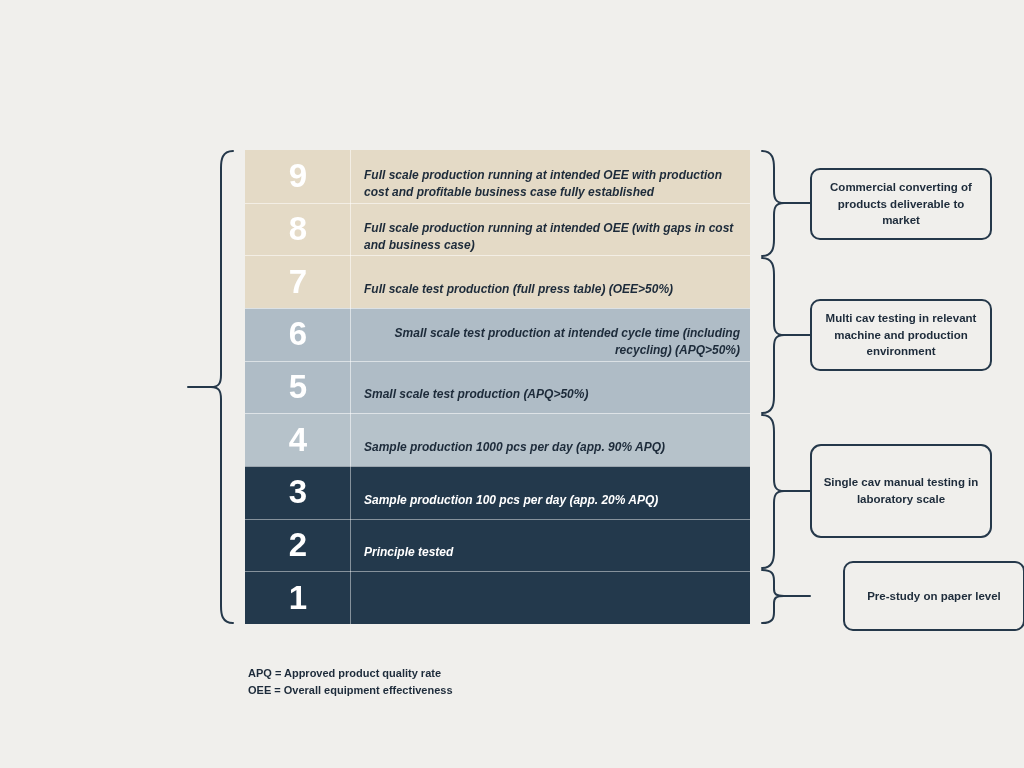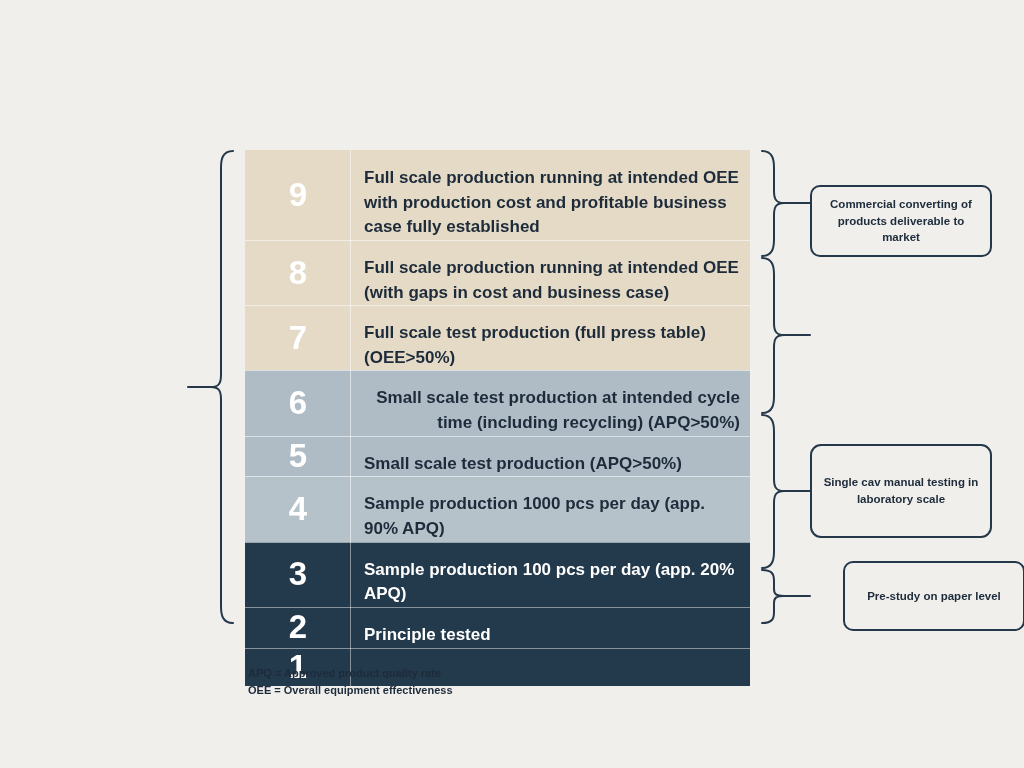--- a/index.html
+++ b/index.html
@@ -40,21 +40,21 @@
     padding: 4px 10px;
   }
 
   #left-box {
     left: 8px;
     top: 353px;
     width: 180px;
     height: 68px;
   }
 
-  #right-box-1 { left: 810px; top: 168px; width: 182px; height: 72px; margin-top: 17px; }
+  #right-box-1 { left: 810px; top: 168px; width: 182px; height: 72px; }
   #right-box-2 { left: 810px; top: 299px; width: 182px; height: 72px; }
   #right-box-3 { left: 810px; top: 444px; width: 182px; height: 94px; border-radius: 11px; }
   #right-box-4 { left: 810px; top: 561px; width: 182px; height: 70px; margin-left: 33px; }
 
   
   #ladder {
     position: absolute;
     left: 245px;
     top: 150px;
     width: 505px;
@@ -91,23 +91,24 @@
     position: absolute;
     right: 0; top: 0; bottom: 0;
     width: 1px;
     background: rgba(255,255,255,0.55);
   }
   .row-text {
     flex: 1 1 auto;
     display: flex;
     align-items: center;
     padding: 16px 10px 0 13px;
-    font-size: 17px;
+    font-size: 12px;
     font-weight: bold;
     line-height: 1.45;
+    font-style: italic;
   }
 
   .tone-beige            { background: #E4DAC6; }
   .tone-beige .row-text  { color: #1D2B3A; }
   .tone-blue             { background: #AFBCC6; }
   .tone-blue .row-text   { color: #1D2B3A; text-align: right; }
   .tone-blue-light       { background: #B6C2CA; }
   .tone-blue-light .row-text { color: #1D2B3A; }
   .tone-navy             { background: #23394C; }
   .tone-navy .row-text   { color: #FFFFFF; }
@@ -194,20 +195,23 @@
     </div>
 
   </div>
 
   <div id="footnote">APQ = Approved product quality rate
 OEE = Overall equipment effectiveness</div>
 
   <div class="rounded-box" id="right-box-1">
     <span>Commercial converting of products deliverable to market</span>
   </div>
+  <div class="rounded-box" id="right-box-2">
+    <span>Multi cav testing in relevant machine and production environment</span>
+  </div>
   <div class="rounded-box" id="right-box-3">
     <span>Single cav manual testing in laboratory scale</span>
   </div>
   <div class="rounded-box" id="right-box-4">
     <span>Pre-study on paper level</span>
   </div>
 
   <svg id="connectors" viewBox="0 0 1024 768">
 
     <path d="M 233,151

